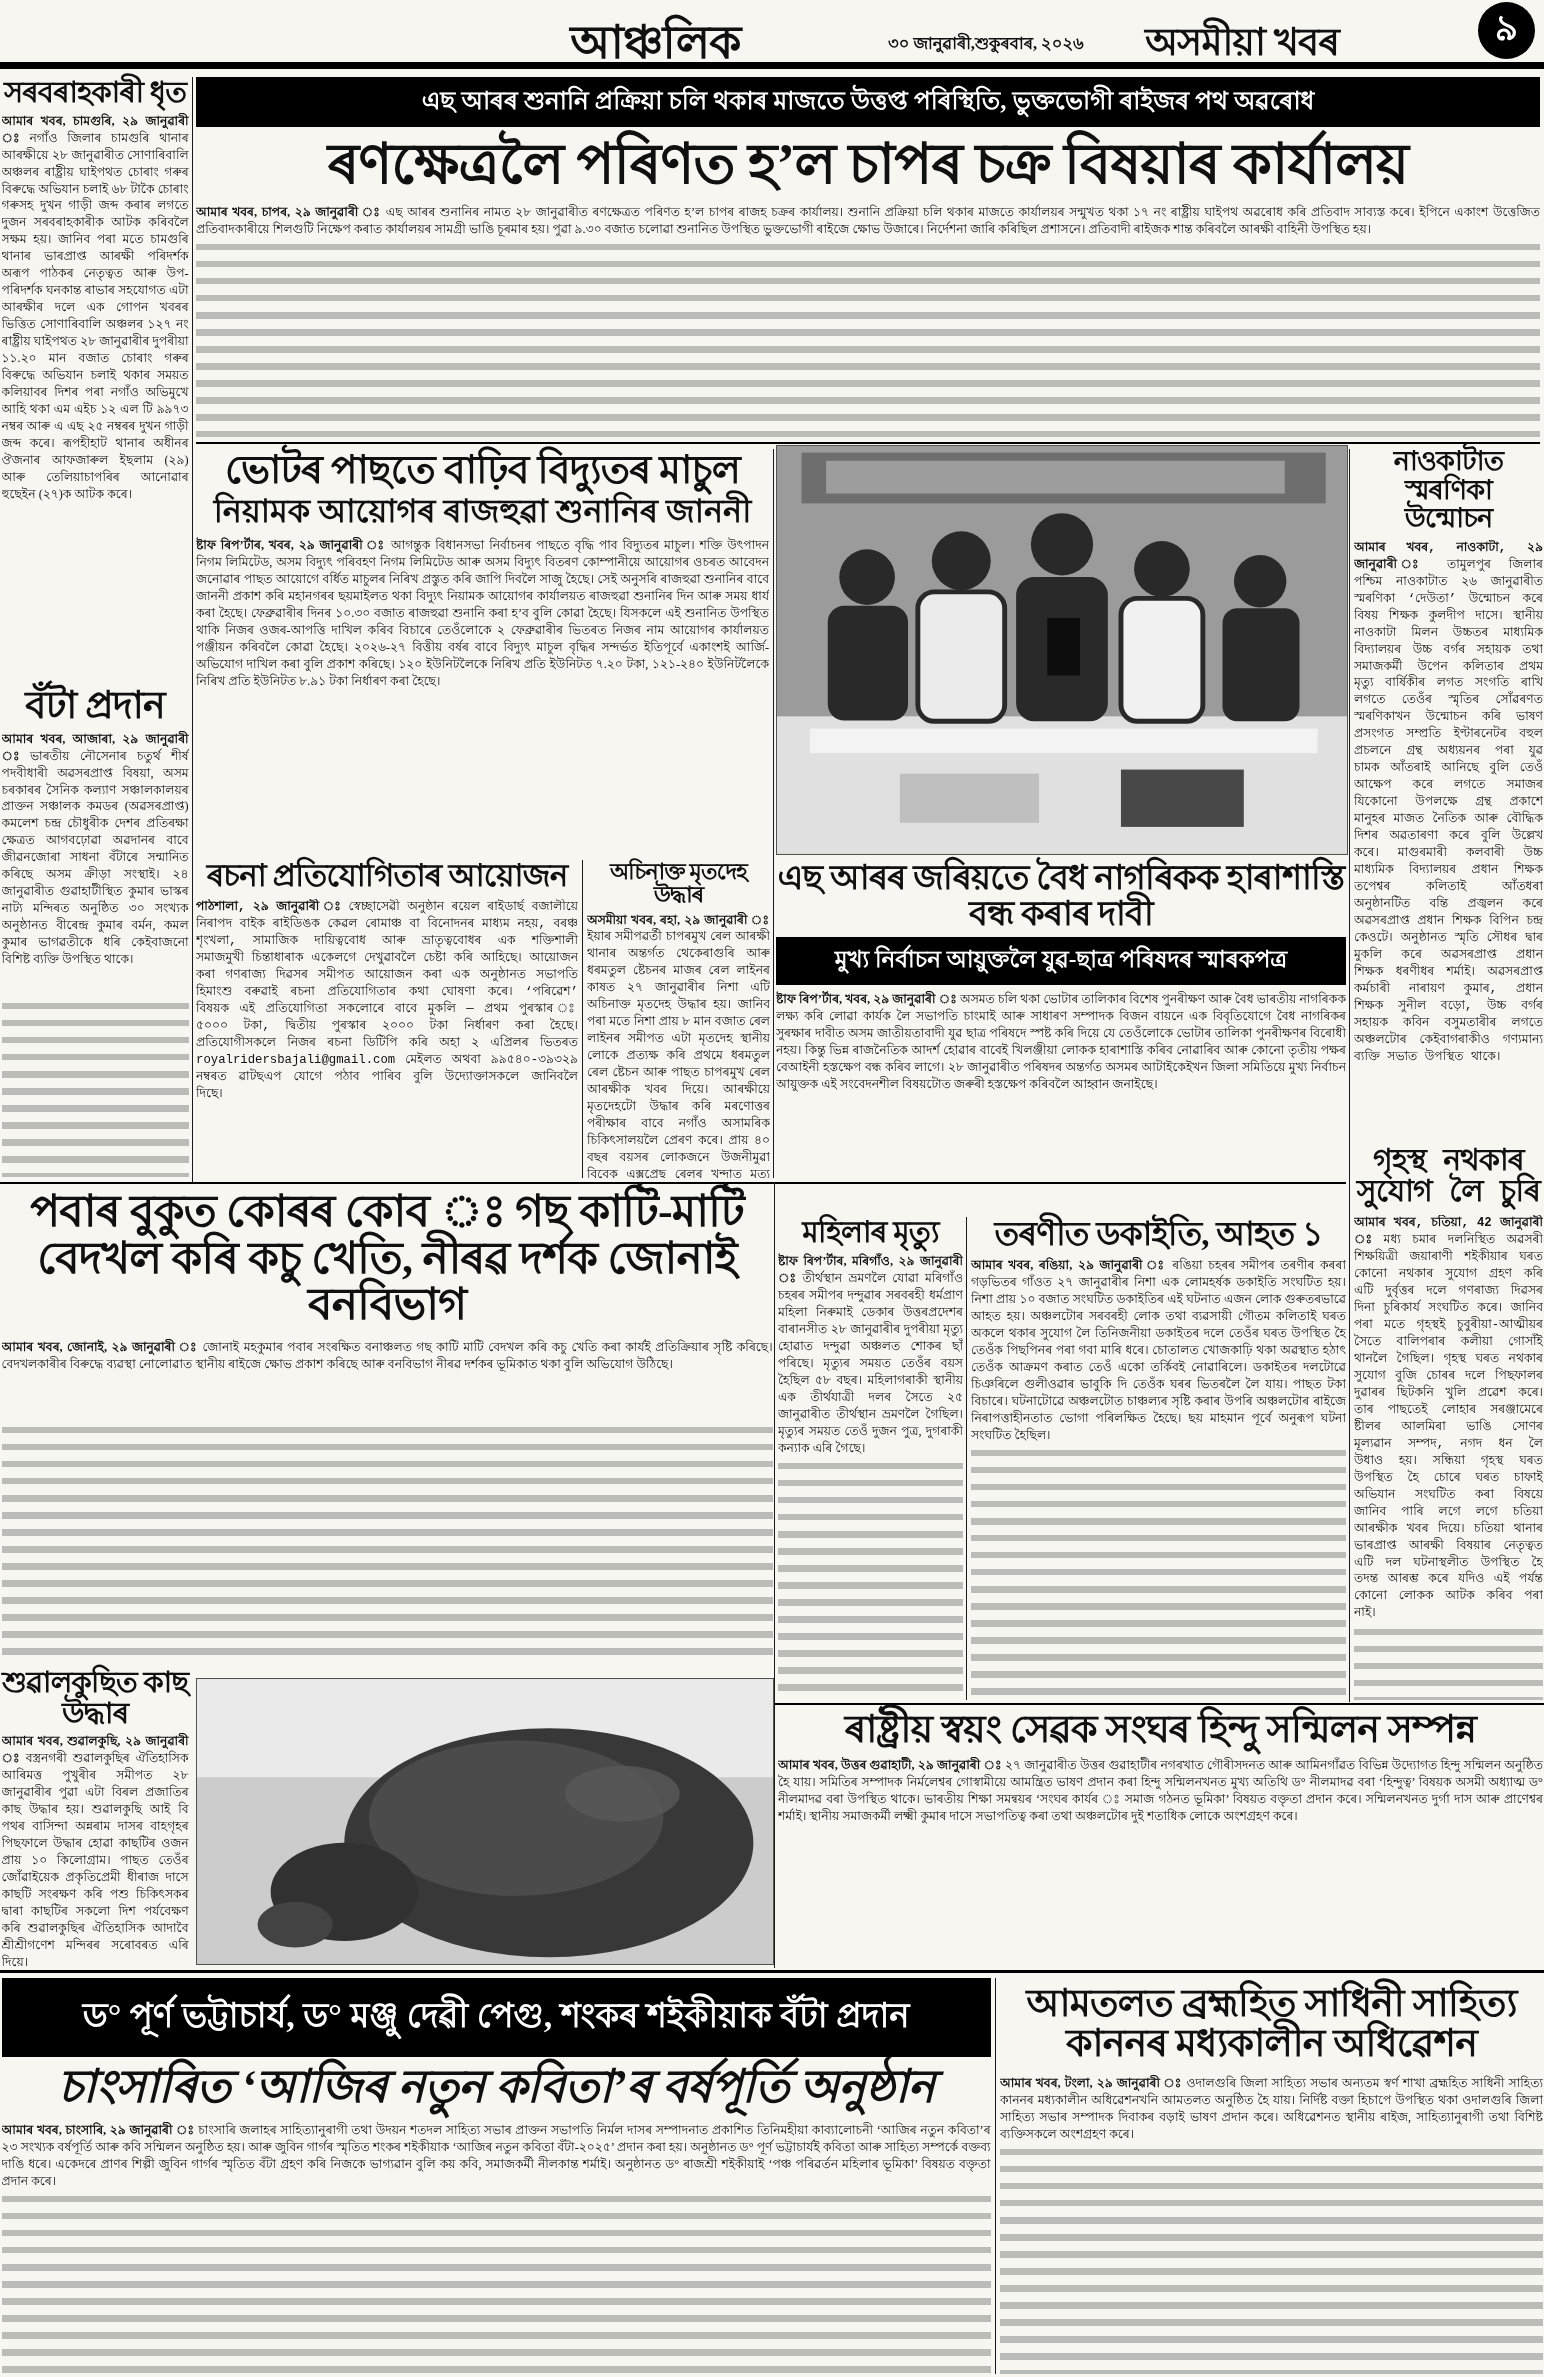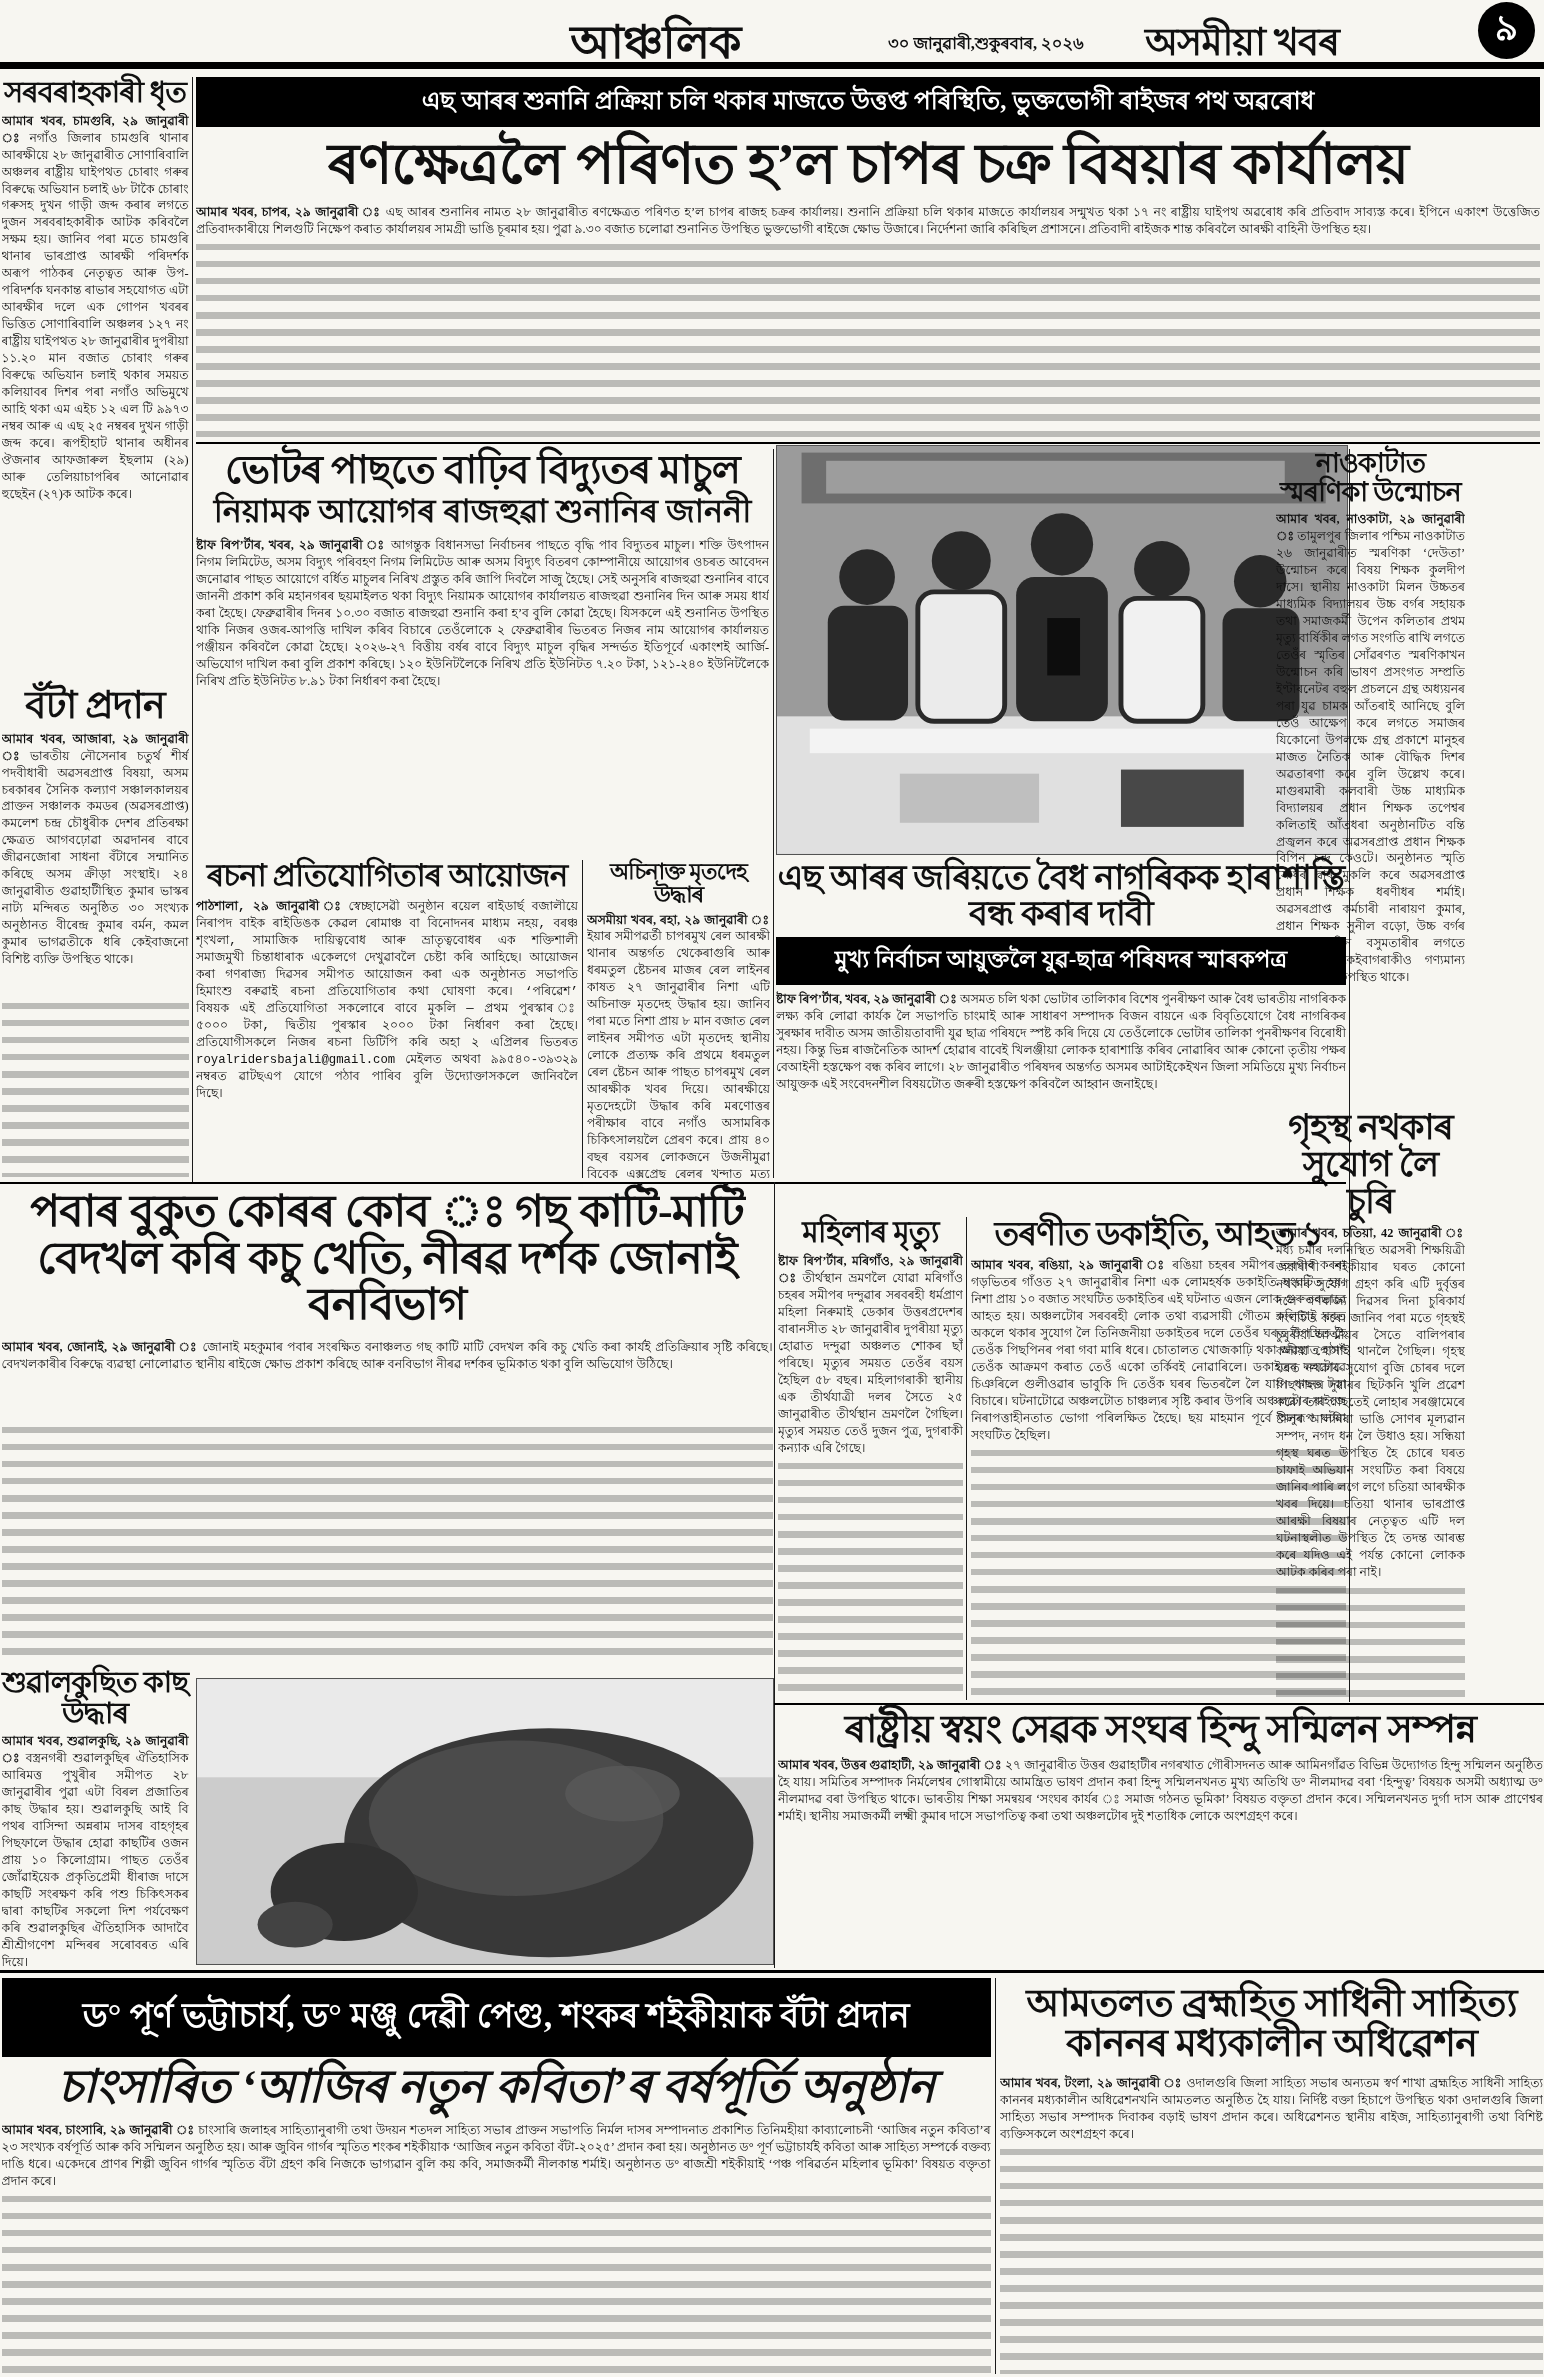--- a/index.html
+++ b/index.html
@@ -104,27 +104,27 @@
         <circle cx="590" cy="165" r="32"></circle>
           <rect x="544" y="198" width="94" height="138" rx="18"></rect>
       </g>
       <rect x="330" y="210" width="40" height="70" fill="#111"></rect>
       <rect x="150" y="400" width="170" height="60" fill="#bdbdbd"></rect>
       <rect x="420" y="395" width="150" height="70" fill="#4a4a4a"></rect>
     </svg>
   </div>
 
   <div class="rule-v" style="left:1349px;top:449px;height:1253px;"></div>
-  <div class="block" style="left:1276px;top:449px;width:189px;height:1251px;">
+  <div class="block" style="left:1354px;top:449px;width:189px;height:1251px;font-family:Liberation Mono, monospace;">
     <div class="headline" style="font-size:27px;">নাওকাটাত স্মৰণিকা উন্মোচন</div>
     <div class="body" style="margin-top:4.9px;">
       <div><b class="byline">আমাৰ খবৰ, নাওকাটা, ২৯ জানুৱাৰী ঃ</b>
       <span>তামুলপুৰ জিলাৰ পশ্চিম নাওকাটাত ২৬ জানুৱাৰীত স্মৰণিকা ‘দেউতা’ উন্মোচন কৰে বিষয় শিক্ষক কুলদীপ দাসে। স্থানীয় নাওকাটা মিলন উচ্চতৰ মাধ্যমিক বিদ্যালয়ৰ উচ্চ বৰ্গৰ সহায়ক তথা সমাজকৰ্মী উপেন কলিতাৰ প্ৰথম মৃত্যু বাৰ্ষিকীৰ লগত সংগতি ৰাখি লগতে তেওঁৰ স্মৃতিৰ সোঁৱৰণত স্মৰণিকাখন উন্মোচন কৰি ভাষণ প্ৰসংগত সম্প্ৰতি ইণ্টাৰনেটৰ বহুল প্ৰচলনে গ্ৰন্থ অধ্যয়নৰ পৰা যুৱ চামক আঁতৰাই আনিছে বুলি তেওঁ আক্ষেপ কৰে লগতে সমাজৰ যিকোনো উপলক্ষে গ্ৰন্থ প্ৰকাশে মানুহৰ মাজত নৈতিক আৰু বৌদ্ধিক দিশৰ অৱতাৰণা কৰে বুলি উল্লেখ কৰে। মাগুৰমাৰী কলবাৰী উচ্চ মাধ্যমিক বিদ্যালয়ৰ প্ৰধান শিক্ষক তপেশ্বৰ কলিতাই আঁতধৰা অনুষ্ঠানটিত বন্তি প্ৰজ্বলন কৰে অৱসৰপ্ৰাপ্ত প্ৰধান শিক্ষক বিপিন চন্দ্ৰ কেওটে। অনুষ্ঠানত স্মৃতি সৌধৰ দ্বাৰ মুকলি কৰে অৱসৰপ্ৰাপ্ত প্ৰধান শিক্ষক ধৰণীধৰ শৰ্মাই। অৱসৰপ্ৰাপ্ত কৰ্মচাৰী নাৰায়ণ কুমাৰ, প্ৰধান শিক্ষক সুনীল বড়ো, উচ্চ বৰ্গৰ সহায়ক কবিন বসুমতাৰীৰ লগতে অঞ্চলটোৰ কেইবাগৰাকীও গণ্যমান্য ব্যক্তি সভাত উপস্থিত থাকে।</span></div>
     </div>
-    <div class="headline" style="font-size:35px;margin-top:9.8px;">গৃহস্থ নথকাৰ সুযোগ লৈ চুৰি</div>
+    <div class="headline" style="font-size:30px;margin-top:9.8px;">গৃহস্থ নথকাৰ সুযোগ লৈ চুৰি</div>
     <div class="body" style="margin-top:4.9px;">
       <div><b class="byline">আমাৰ খবৰ, চতিয়া, 42 জানুৱাৰী ঃ</b>
       <span>মধ্য চমাৰ দলনিস্থিত অৱসৰী শিক্ষয়িত্ৰী জয়াৰাণী শইকীয়াৰ ঘৰত কোনো নথকাৰ সুযোগ গ্ৰহণ কৰি এটি দুৰ্বৃত্তৰ দলে গণৰাজ্য দিৱসৰ দিনা চুৰিকাৰ্য সংঘটিত কৰে। জানিব পৰা মতে গৃহস্থই চুবুৰীয়া-আত্মীয়ৰ সৈতে বালিপৰাৰ কলীয়া গোসাঁই থানলৈ গৈছিল। গৃহস্থ ঘৰত নথকাৰ সুযোগ বুজি চোৰৰ দলে পিছফালৰ দুৱাৰৰ ছিটকনি খুলি প্ৰৱেশ কৰে। তাৰ পাছতেই লোহাৰ সৰঞ্জামেৰে ষ্টীলৰ আলমিৰা ভাঙি সোণৰ মূল্যৱান সম্পদ, নগদ ধন লৈ উধাও হয়। সন্ধিয়া গৃহস্থ ঘৰত উপস্থিত হৈ চোৰে ঘৰত চাফাই অভিযান সংঘটিত কৰা বিষয়ে জানিব পাৰি লগে লগে চতিয়া আৰক্ষীক খবৰ দিয়ে। চতিয়া থানাৰ ভাৰপ্ৰাপ্ত আৰক্ষী বিষয়াৰ নেতৃত্বত এটি দল ঘটনাস্থলীত উপস্থিত হৈ তদন্ত আৰম্ভ কৰে যদিও এই পৰ্যন্ত কোনো লোকক আটক কৰিব পৰা নাই।</span></div>
       <div class="fill"></div>
     </div>
   </div>
 
   <div class="block" style="left:776px;top:860px;width:570px;height:318px;">
     <div class="headline" style="font-size:34px;">এছ আৰৰ জৰিয়তে বৈধ নাগৰিকক হাৰাশাস্তি বন্ধ কৰাৰ দাবী</div>
     <div class="kicker" style="height:41px;font-size:23px;margin-top:4.9px;">মুখ্য নিৰ্বাচন আয়ুক্তলৈ যুৱ-ছাত্ৰ পৰিষদৰ স্মাৰকপত্ৰ</div>

